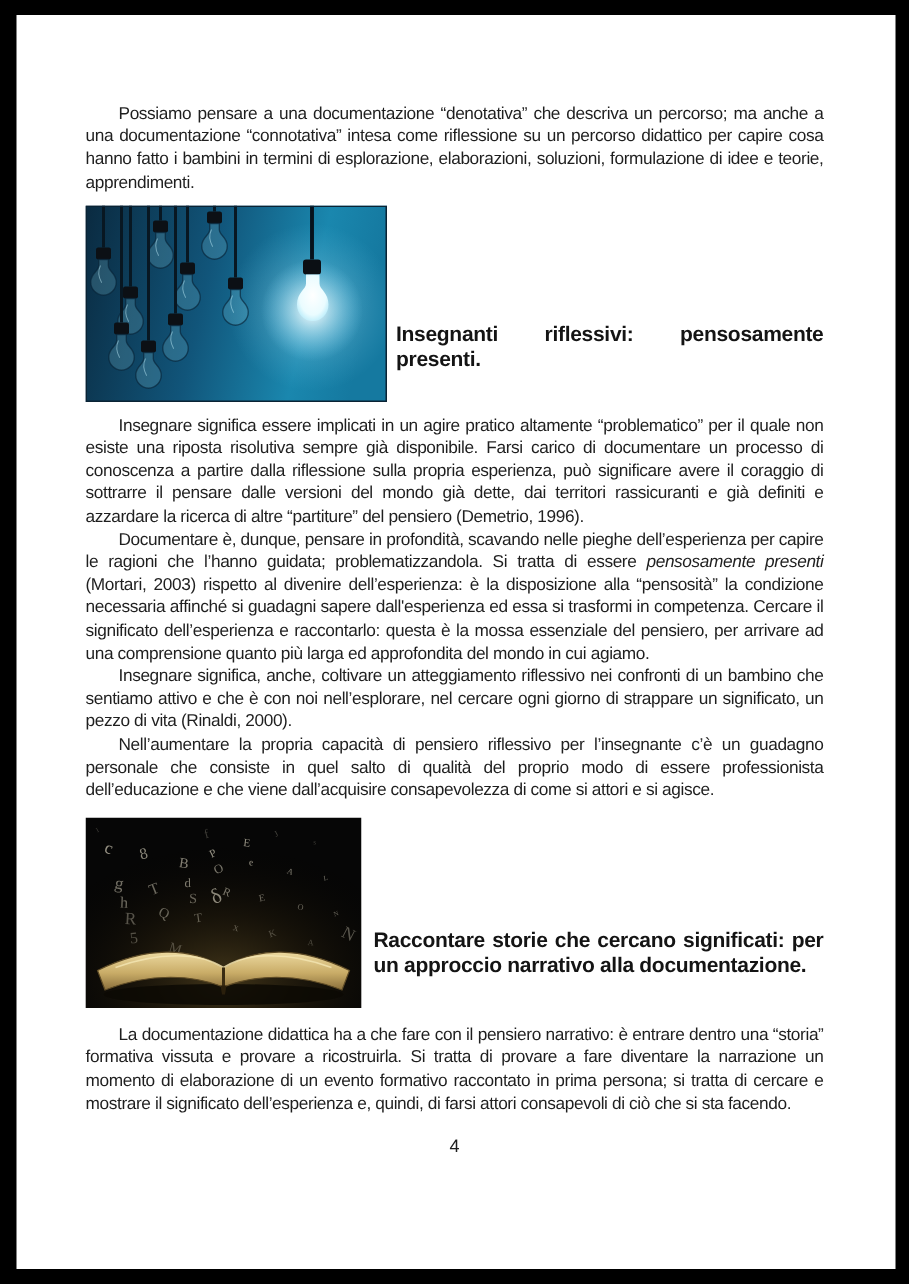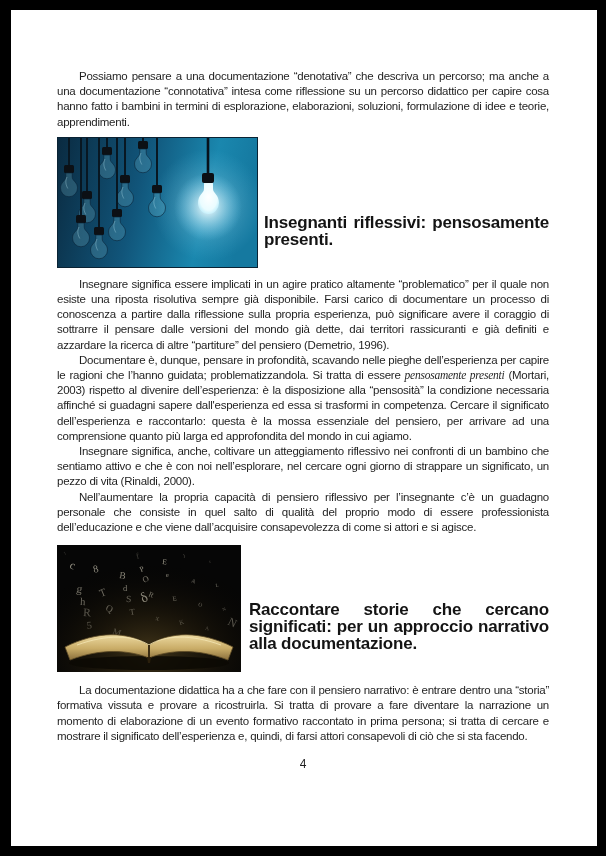--- a/index.html
+++ b/index.html
@@ -10,29 +10,29 @@
   .page {
     position:absolute; left:11px; top:10px; right:9px; bottom:10px;
     background:#ffffff;
   }
   .content {
     position:absolute; left:46px; right:48px; top:59px;
     color:#1f1f1f; font-size:11.5px; line-height:15.2px;
     letter-spacing:-0.25px; text-align:justify;
   }
   p.para { margin:0; text-indent:22px; }
-  .italic { font-style:italic;font-family:Liberation Serif, serif; }
+  .italic { font-style:italic; }
   .fig-row { display:flex; align-items:flex-end; }
   .fig-row.row1 { margin:7px 0 9px 0; }
   .fig-row.row2 { margin:10px 0 11px 0; }
   .photo { flex:0 0 auto; display:block; }
   .photo1 { width:201px; height:131px; }
   .photo2 { width:184px; height:127px; }
   .section-heading {
-    flex:1; font-weight:bold; font-size:17px; line-height:17px;
+    flex:1; font-weight:bold; font-size:14px; line-height:17px;
     letter-spacing:-0.2px; color:#141414; text-align:justify;
   }
   .heading1 { margin:0 0 20px 6px; }
   .heading2 { margin:0 0 20px 8px; }
   .page-number {
     margin-top:13px; text-align:center; font-size:12px; color:#1f1f1f;
     letter-spacing:0;
   }
 </style>
 </head>

